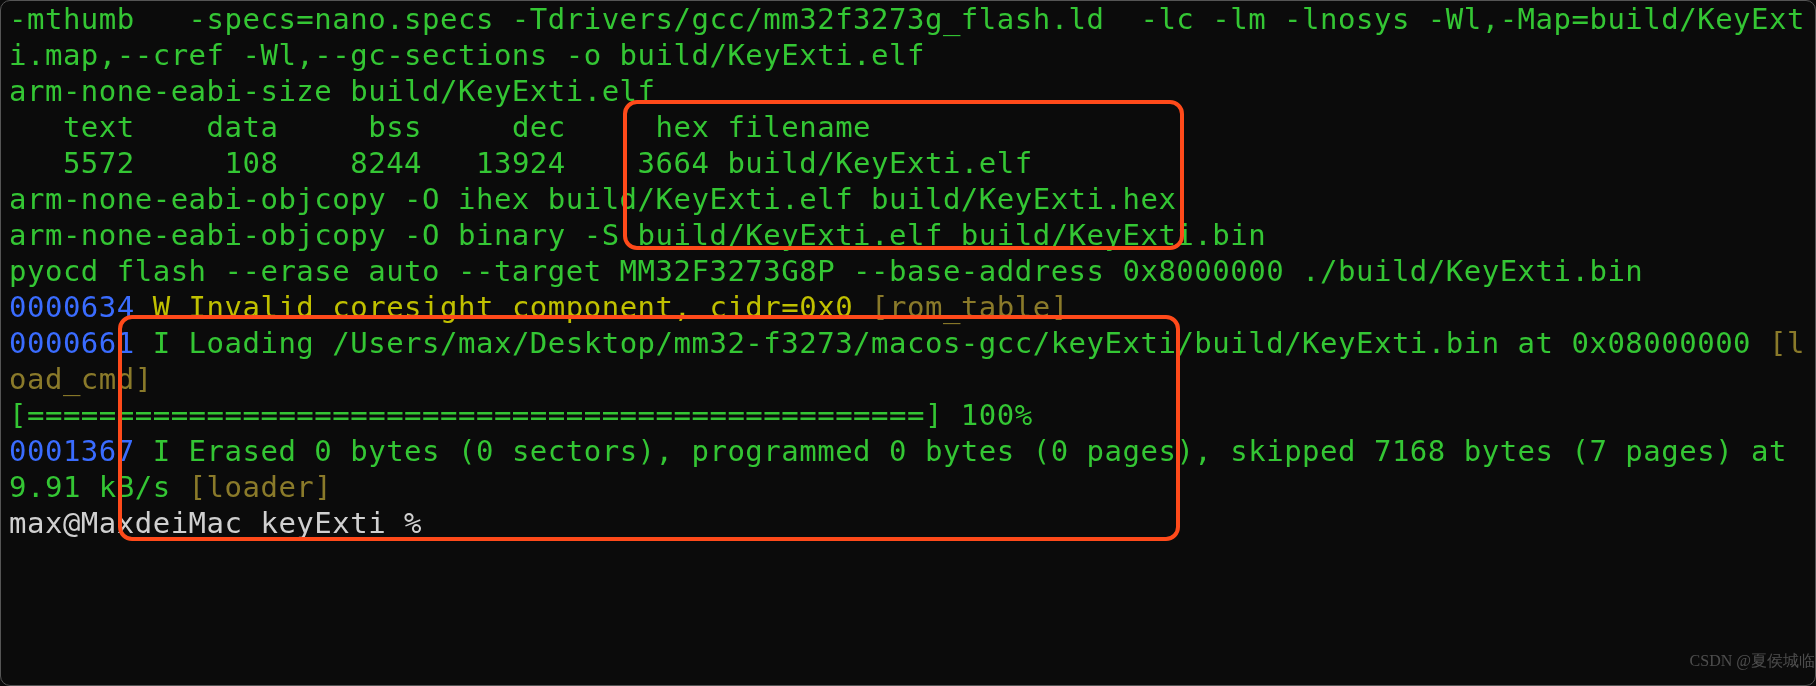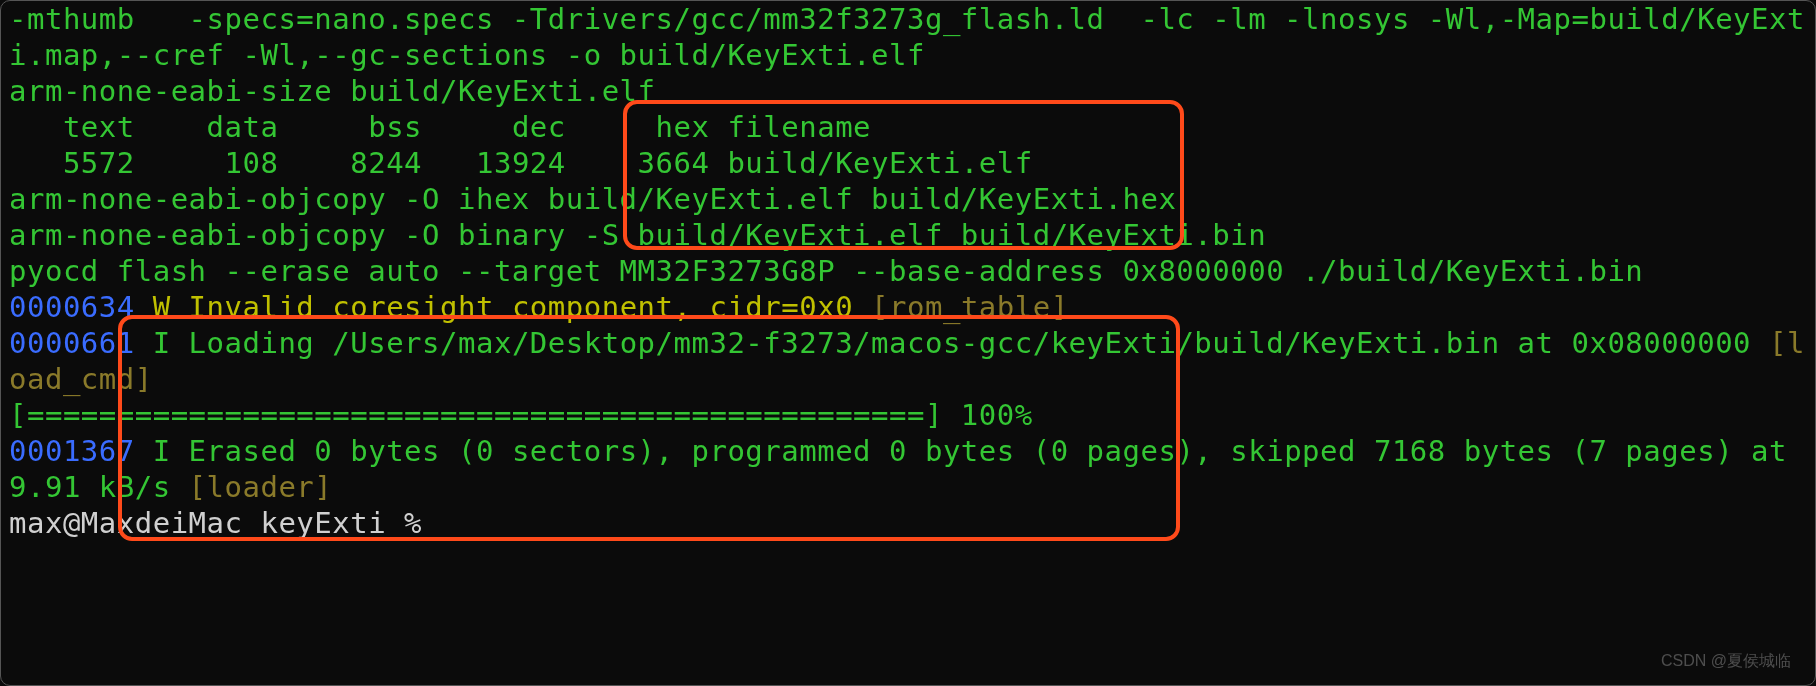--- a/index.html
+++ b/index.html
@@ -44,23 +44,23 @@
     border: 4px solid #ff4a1a;
     border-radius: 14px;
     pointer-events: none;
     box-sizing: border-box;
   }
   .annot.a1 { left: 622px;  top: 99px;  width: 561px;  height: 150px; }
   .annot.a2 { left: 117px;  top: 314px; width: 1062px; height: 226px; }
 
   .watermark {
     position: absolute;
-    right: 24px;
+    right: 0;
     bottom: 6px;
-    font-family: Liberation Sans, sans-serif;
+    font-family: Liberation Serif, serif;
     font-size: 16px;
     color: rgba(200,200,200,0.35);
     letter-spacing: 0;
   }
 </style>
 </head>
 <body>
 
 <div class="terminal">
 <pre class="content"><span class="g">-mthumb   -specs=nano.specs -Tdrivers/gcc/mm32f3273g_flash.ld  -lc -lm -lnosys -Wl,-Map=build/KeyExti.map,--cref -Wl,--gc-sections -o build/KeyExti.elf</span>

